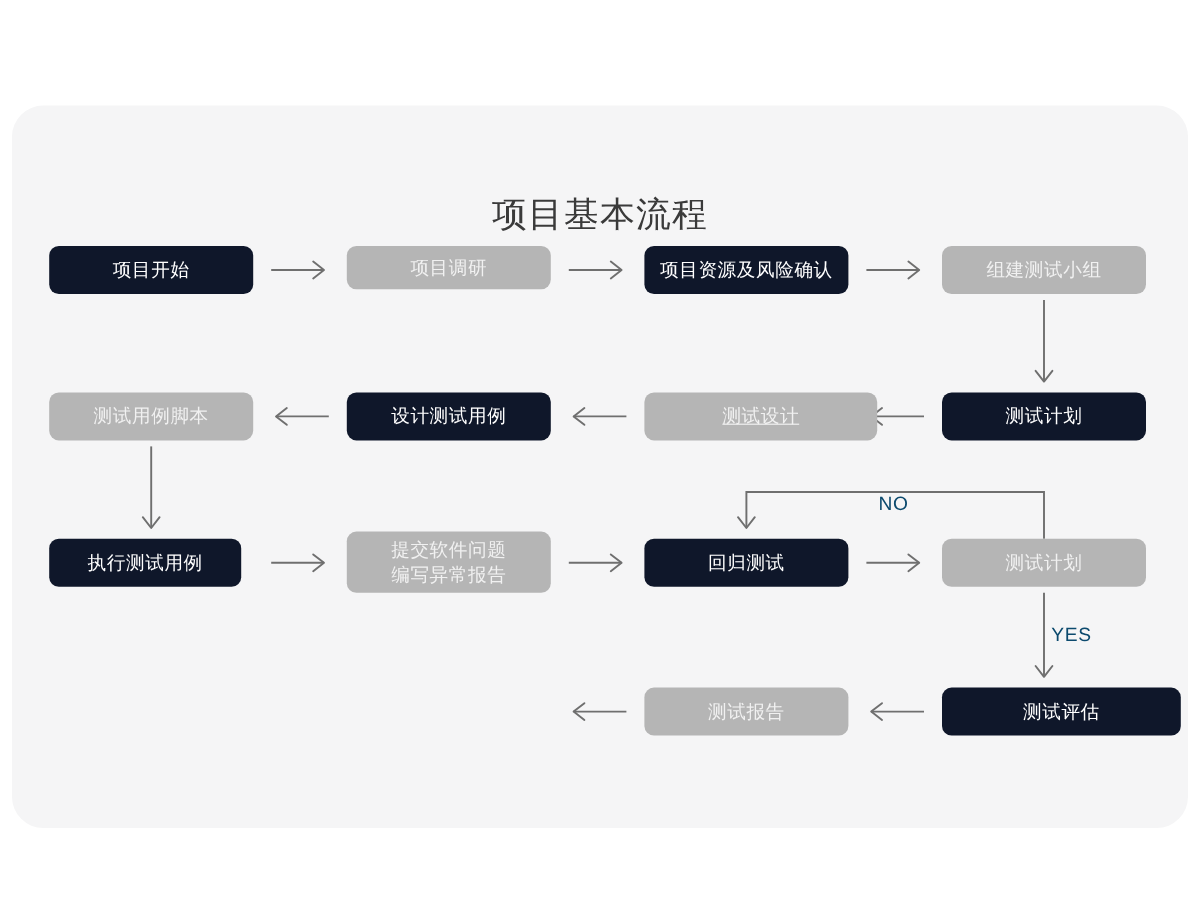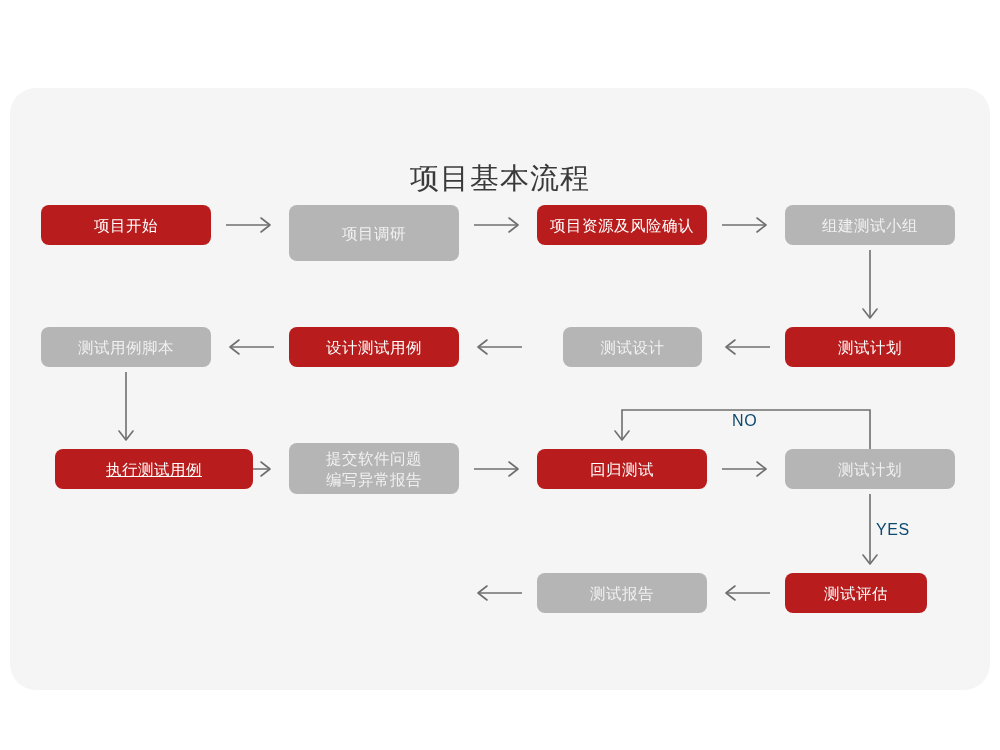--- a/index.html
+++ b/index.html
@@ -46,21 +46,21 @@
     display: flex;
     align-items: center;
     justify-content: center;
     text-align: center;
     font-size: 15.5px;
     line-height: 21px;
     letter-spacing: 0.5px;
     white-space: pre-line;
   }
   .node.purple {
-    background: #b91c1c;
+    background: #0f172a;
     color: #ffffff;
   }
   .node.gray {
     background: #b5b5b5;
     color: #f1f1f1;
   }
   svg.wires {
     position: absolute;
     left: 0;
     top: 0;
@@ -161,34 +161,34 @@
       <line class="wire" x1="770" y1="593" x2="726" y2="593"></line>
       <polyline class="head" points="735,586 726,593 735,600"></polyline>
     </g>
     <g>
       <line class="wire" x1="522" y1="593" x2="478" y2="593"></line>
       <polyline class="head" points="487,586 478,593 487,600"></polyline>
     </g>
   </svg>
 
   <div class="node purple" style="left:41px;top:205px;width:170px;height:40px;">项目开始</div>
-  <div class="node gray" style="left:289px;top:205px;width:170px;height:56px;">项目调研</div>
+  <div class="node gray" style="left:289px;top:205px;width:170px;height:36px;">项目调研</div>
   <div class="node purple" style="left:537px;top:205px;width:170px;height:40px;">项目资源及风险确认</div>
   <div class="node gray" style="left:785px;top:205px;width:170px;height:40px;">组建测试小组</div>
 
   <div class="node gray" style="left:41px;top:327px;width:170px;height:40px;">测试用例脚本</div>
   <div class="node purple" style="left:289px;top:327px;width:170px;height:40px;">设计测试用例</div>
-  <div class="node gray" style="left:563px;top:327px;width:139px;height:40px;">测试设计</div>
+  <div class="node gray" style="left:537px;top:327px;width:194px;height:40px;text-decoration:underline;">测试设计</div>
   <div class="node purple" style="left:785px;top:327px;width:170px;height:40px;">测试计划</div>
 
-  <div class="node purple" style="left:55px;top:449px;width:198px;height:40px;text-decoration:underline;">执行测试用例</div>
+  <div class="node purple" style="left:41px;top:449px;width:160px;height:40px;">执行测试用例</div>
   <div class="node gray" style="left:289px;top:443px;width:170px;height:51px;">提交软件问题
 编写异常报告</div>
   <div class="node purple" style="left:537px;top:449px;width:170px;height:40px;">回归测试</div>
   <div class="node gray" style="left:785px;top:449px;width:170px;height:40px;">测试计划</div>
 
   <div class="node gray" style="left:537px;top:573px;width:170px;height:40px;">测试报告</div>
-  <div class="node purple" style="left:785px;top:573px;width:142px;height:40px;">测试评估</div>
+  <div class="node purple" style="left:785px;top:573px;width:199px;height:40px;">测试评估</div>
 
   <div class="edge-label" style="left:732px;top:412px;">NO</div>
   <div class="edge-label" style="left:876px;top:521px;">YES</div>
 
 </div>
 
 </body></html>

